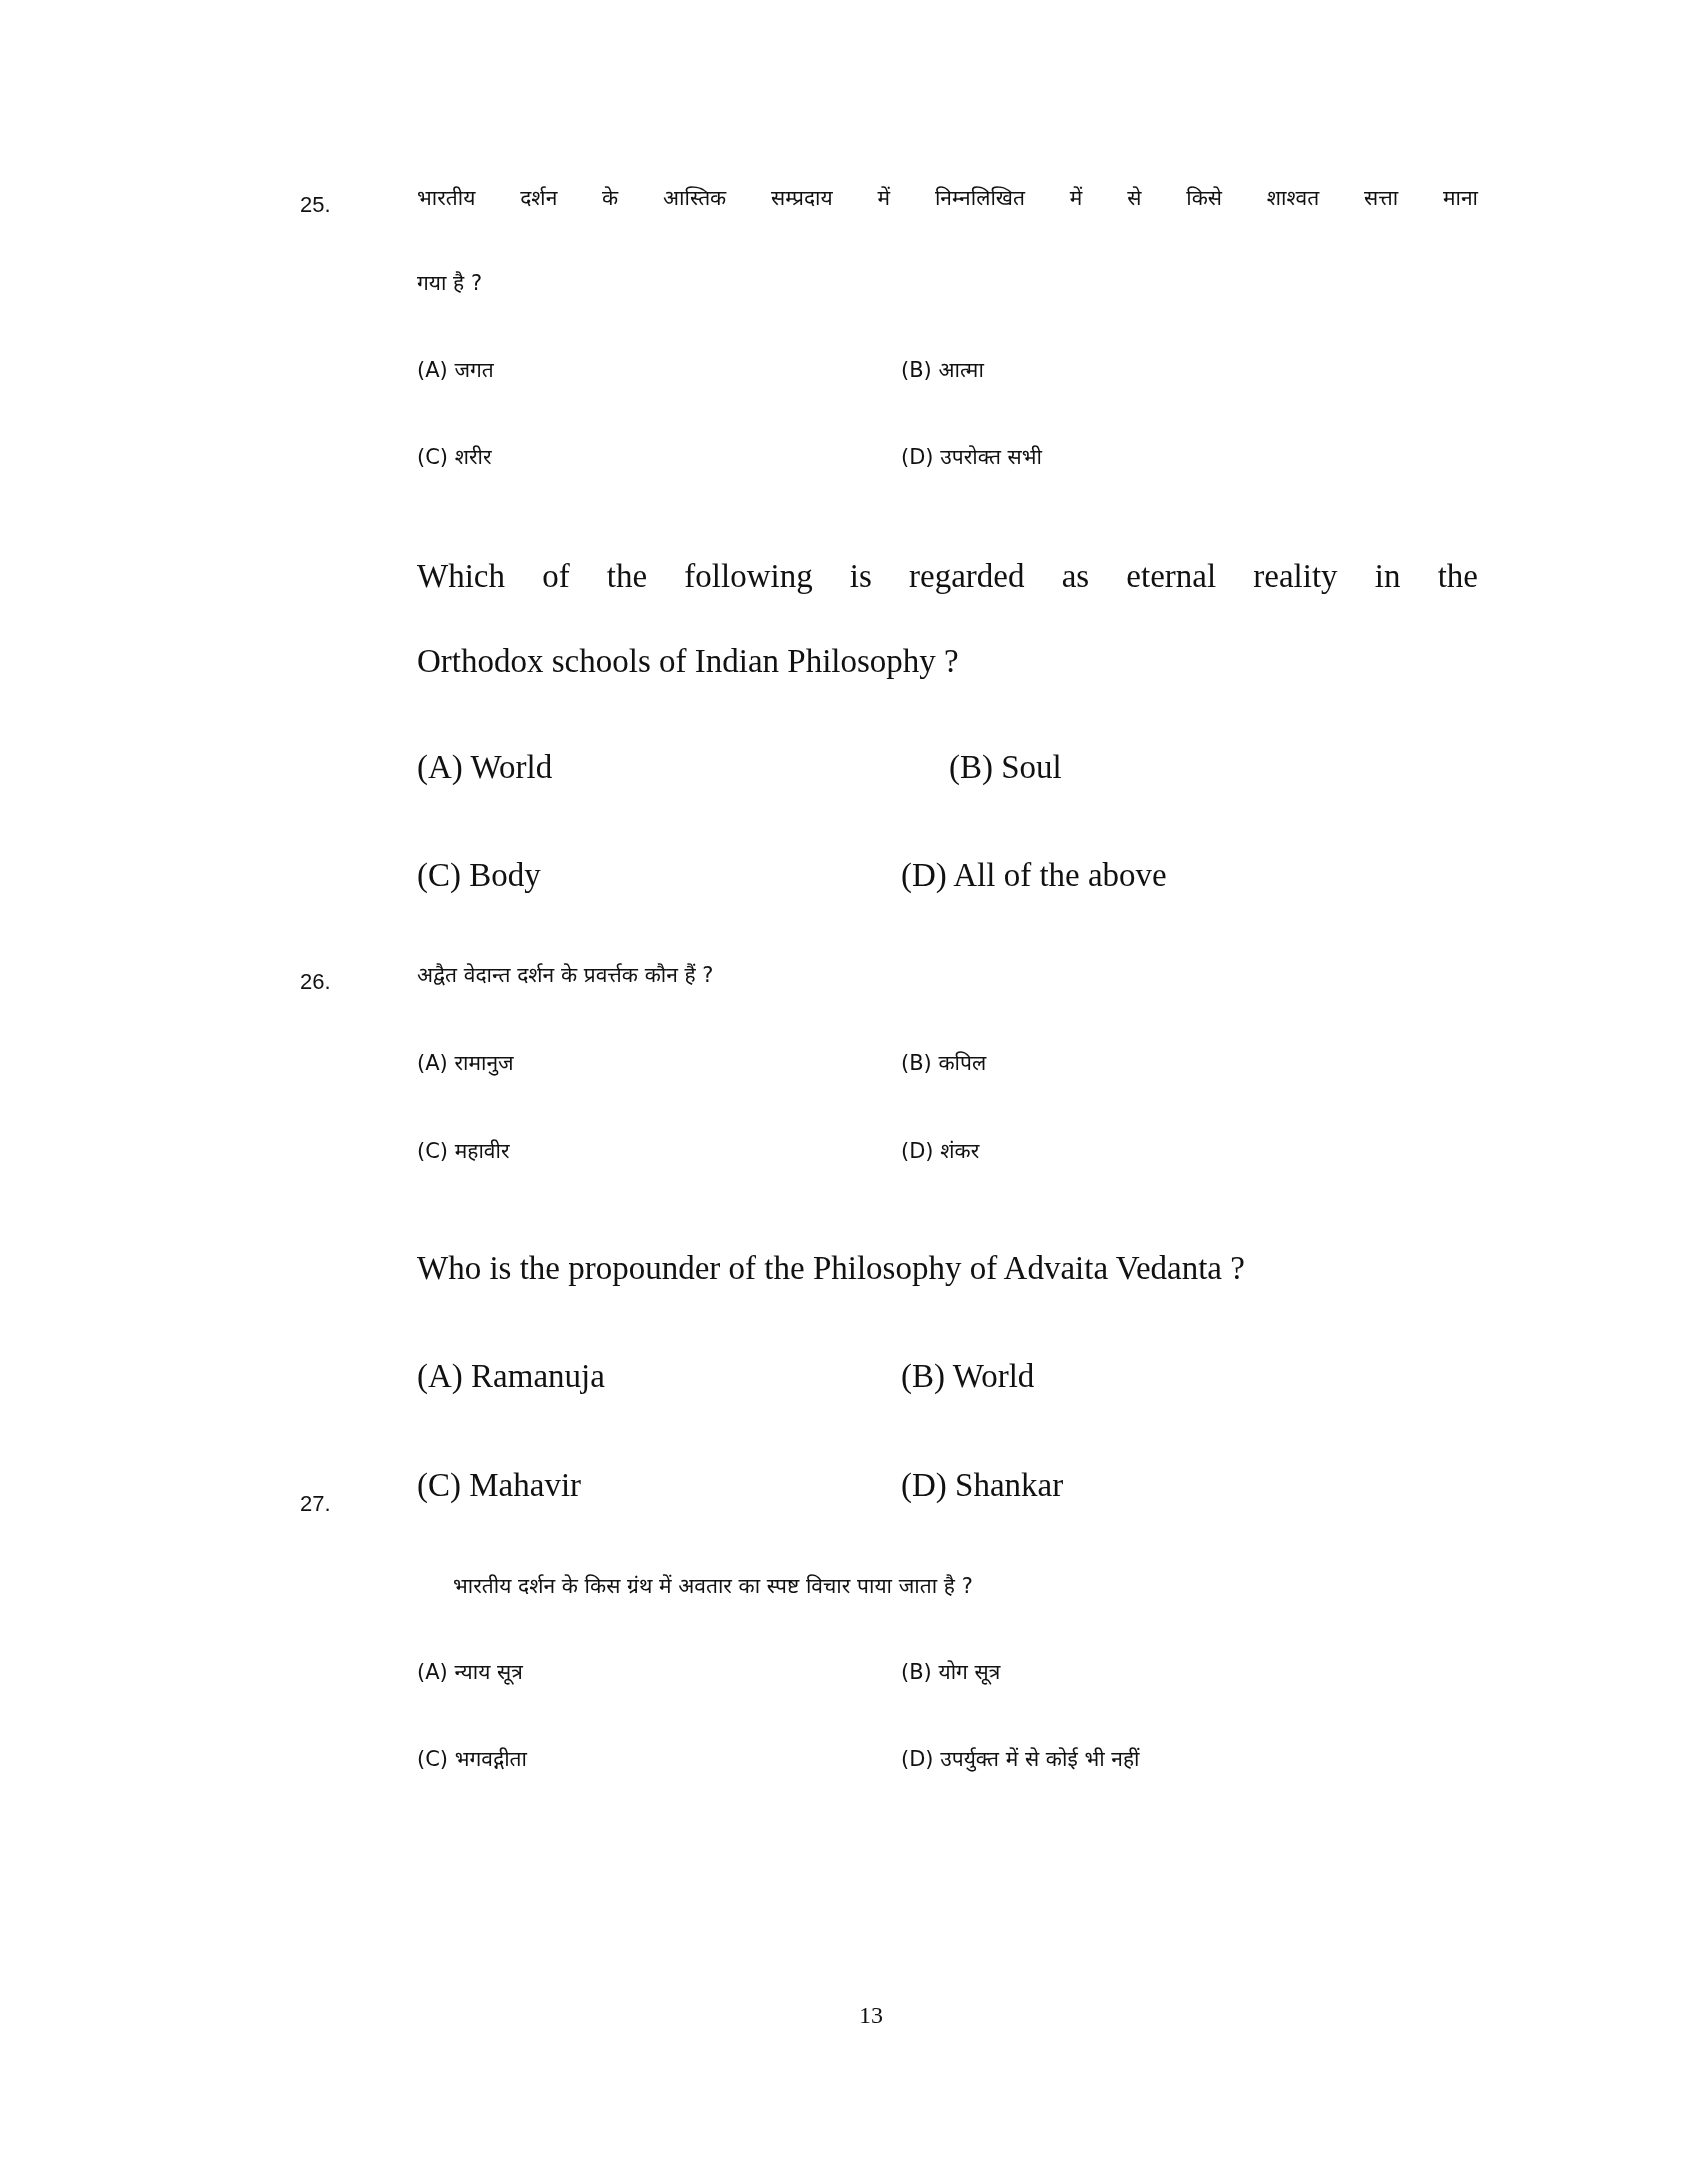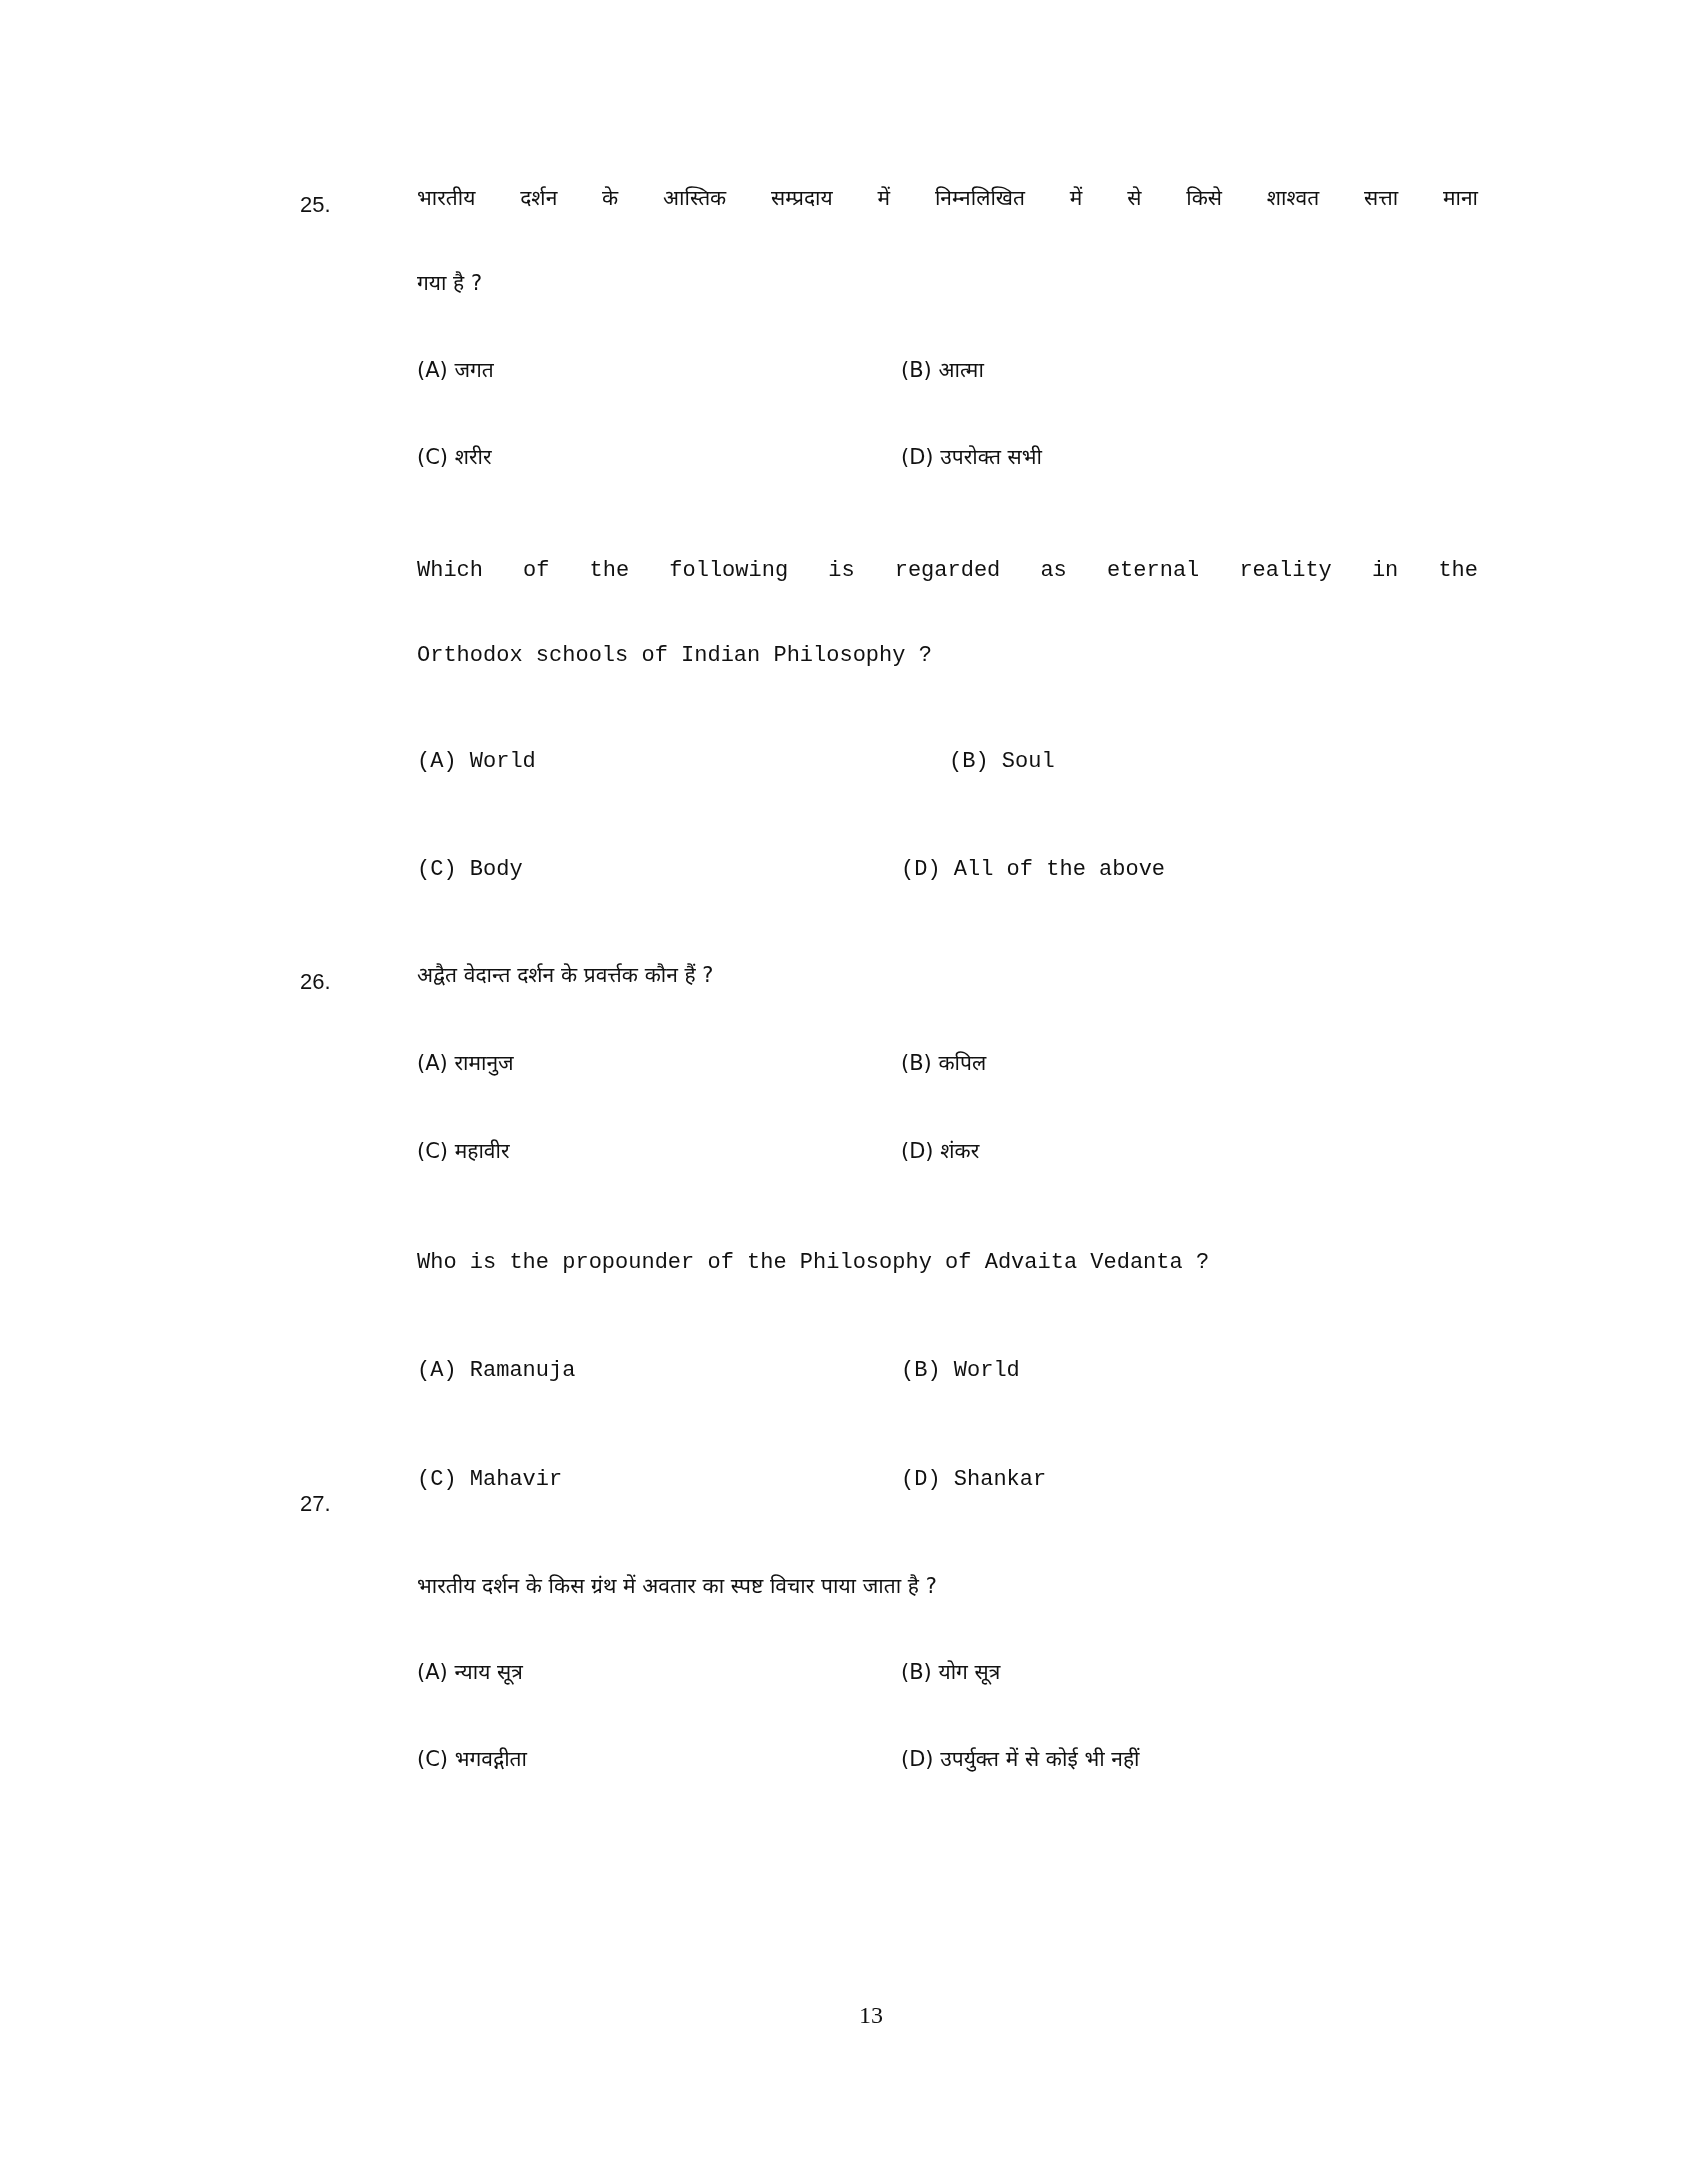--- a/index.html
+++ b/index.html
@@ -25,22 +25,22 @@
       left: 300px;
       font-size: 22px;
       line-height: 1;
       font-family: "Liberation Sans", sans-serif;
     }
     .hi {
       font-family: "DejaVu Sans", "Liberation Sans", sans-serif;
       font-size: 21px;
     }
     .en {
-      font-family: Liberation Mono, monospace;
-      font-size: 22px;
+      font-family: Liberation Serif, serif;
+      font-size: 33px;
     }
     .text-col { left: 417px; }
     .opt-b { left: 901px; }
     .justify {
       width: 1061px;
       text-align: justify;
       text-align-last: justify;
       white-space: normal;
     }
     .page-num {
@@ -87,21 +87,21 @@
   <div class="line en text-col" style="top:1252px;">Who is the propounder of the Philosophy of Advaita Vedanta ?</div>
 
   <div class="line en text-col" style="top:1360px;">(A) Ramanuja</div>
   <div class="line en opt-b" style="top:1360px;">(B) World</div>
   <div class="line en text-col" style="top:1469px;">(C) Mahavir</div>
   <div class="line en opt-b" style="top:1469px;">(D) Shankar</div>
 </div>
 
 <div>
   <span class="qnum" style="top:1493px;text-align:right;">27.</span>
-  <div class="line hi text-col" style="top:1576px;">भारतीय दर्शन के किस ग्रंथ में अवतार का स्पष्ट विचार पाया जाता है ?</div>
+  <div class="line hi text-col" style="top:1576px;margin-left:36px;">भारतीय दर्शन के किस ग्रंथ में अवतार का स्पष्ट विचार पाया जाता है ?</div>
 
   <div class="line hi text-col" style="top:1662px;">(A) न्याय सूत्र</div>
   <div class="line hi opt-b" style="top:1662px;">(B) योग सूत्र</div>
   <div class="line hi text-col" style="top:1749px;">(C) भगवद्गीता</div>
   <div class="line hi opt-b" style="top:1749px;">(D) उपर्युक्त में से कोई भी नहीं</div>
 </div>
 
 <div class="page-num">13</div>
 
 

